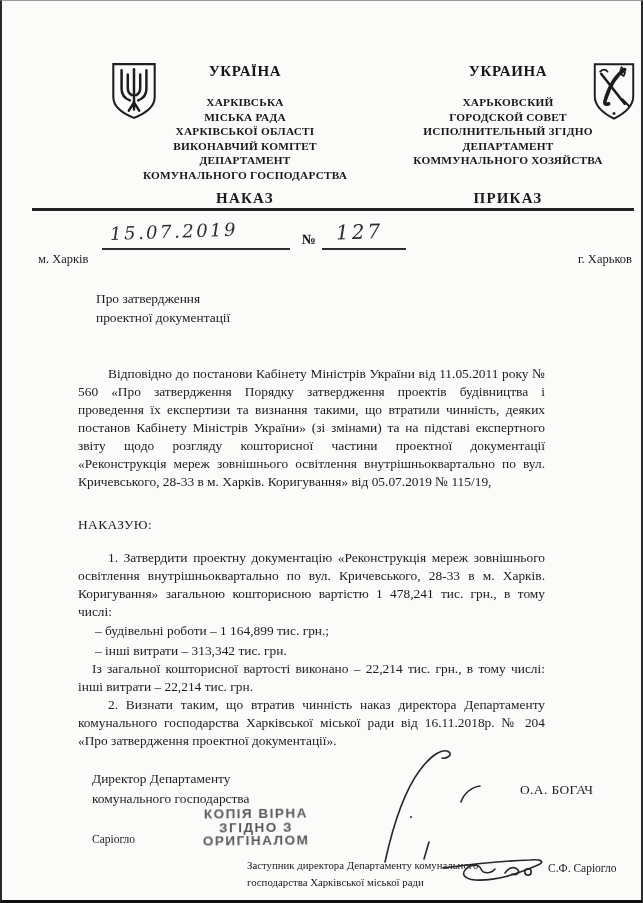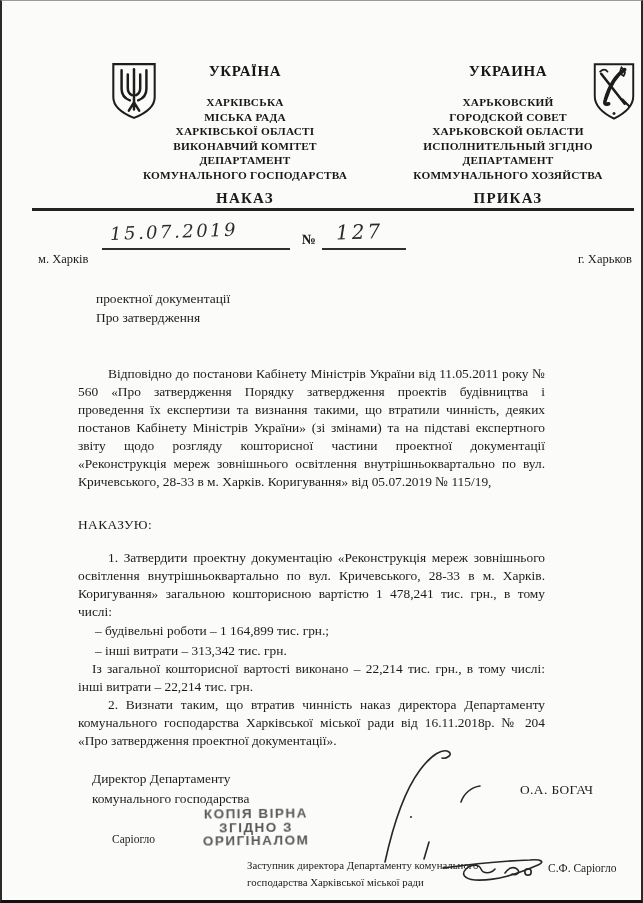--- a/index.html
+++ b/index.html
@@ -44,21 +44,21 @@
   .bullet{padding-left:17px;line-height:19.5px !important;text-align:left !important;}
   .note{text-indent:14px;}
   
   .sig-title{position:absolute;left:90px;top:768px;font-size:13.4px;line-height:20px;}
   .sig-name{position:absolute;left:518px;top:781px;font-size:13.4px;letter-spacing:.4px;}
   .stamp{position:absolute;left:188px;top:806px;width:132px;text-align:center;
          font-family:"Liberation Sans", sans-serif;font-weight:bold;font-size:13.5px;
          line-height:13.5px;letter-spacing:1.5px;color:#3c3c3c;opacity:.85;
          transform:rotate(-.6deg);filter:blur(.2px);}
   .stamp span{display:block;}
-  .clerk{position:absolute;left:90px;top:832px;font-size:11.5px;margin-left:20px;}
+  .clerk{position:absolute;left:90px;top:832px;font-size:11.5px;}
   
   .footer-title{position:absolute;left:245px;top:856px;width:250px;font-size:10.8px;line-height:17px;}
   .footer-name{position:absolute;left:546px;top:861px;font-size:11.5px;}
   .ink{position:absolute;left:0;top:0;width:643px;height:903px;pointer-events:none;}
 </style>
 </head>
 <body>
 
 <div class="page">
 
@@ -97,21 +97,20 @@
     <span class="org-line">ХАРКІВСЬКОЇ ОБЛАСТІ</span>
     <span class="org-line">ВИКОНАВЧИЙ КОМІТЕТ</span>
     <span class="org-line">ДЕПАРТАМЕНТ</span>
     <span class="org-line">КОМУНАЛЬНОГО ГОСПОДАРСТВА</span>
   </div>
 
   <div class="hdr-col" style="left:390px;top:62px;width:232px;">
     <div class="country">УКРАИНА</div>
     <span class="org-line">ХАРЬКОВСКИЙ</span>
     <span class="org-line">ГОРОДСКОЙ СОВЕТ</span>
-    <span class="org-line">ХАРЬКОВСКОЙ ОБЛАСТИ</span>
     <span class="org-line">ИСПОЛНИТЕЛЬНЫЙ ЗГІДНО</span>
     <span class="org-line">ДЕПАРТАМЕНТ</span>
     <span class="org-line">КОММУНАЛЬНОГО ХОЗЯЙСТВА</span>
   </div>
 
   <div class="doc-type" style="left:390px;top:189px;width:232px;">ПРИКАЗ</div>
   <div class="doc-type" style="left:118px;top:189px;width:250px;">НАКАЗ</div>
 
   <div class="rule"></div>
 
@@ -119,22 +118,22 @@
     <span class="hand">15.07.2019</span>
   </div>
   <div class="numsign">№</div>
   <div class="num-box">
     <span class="hand">127</span>
   </div>
   <div class="city-left">м. Харків</div>
   <div class="city-right">г. Харьков</div>
 
   <div class="subject">
+    <div>Про затвердження</div>
     <div>проектної документації</div>
-    <div>Про затвердження</div>
   </div>
 
   <div class="body-text">
     <p class="indent">Відповідно до постанови Кабінету Міністрів України від 11.05.2011 року № 560 «Про затвердження Порядку затвердження проектів будівництва і проведення їх експертизи та визнання такими, що втратили чинність, деяких постанов Кабінету Міністрів України» (зі змінами) та на підставі експертного звіту щодо розгляду кошторисної частини проектної документації «Реконструкція мереж зовнішнього освітлення внутрішньоквартально по вул. Кричевського, 28-33 в м. Харків. Коригування» від 05.07.2019 № 115/19,</p>
     <p class="nakazuyu">НАКАЗУЮ:</p>
     <p class="indent item">1. Затвердити проектну документацію «Реконструкція мереж зовнішнього освітлення внутрішньоквартально по вул. Кричевського, 28-33 в м. Харків. Коригування» загальною кошторисною вартістю 1 478,241 тис. грн., в тому числі:</p>
     <p class="bullet">– будівельні роботи – 1 164,899 тис. грн.;</p>
     <p class="bullet">– інші витрати – 313,342 тис. грн.</p>
     <p class="note">Із загальної кошторисної вартості виконано – 22,214 тис. грн., в тому числі: інші витрати – 22,214 тис. грн.</p>
     <p class="indent">2. Визнати таким, що втратив чинність наказ директора Департаменту комунального господарства Харківської міської ради від 16.11.2018р. № 204 «Про затвердження проектної документації».</p>

